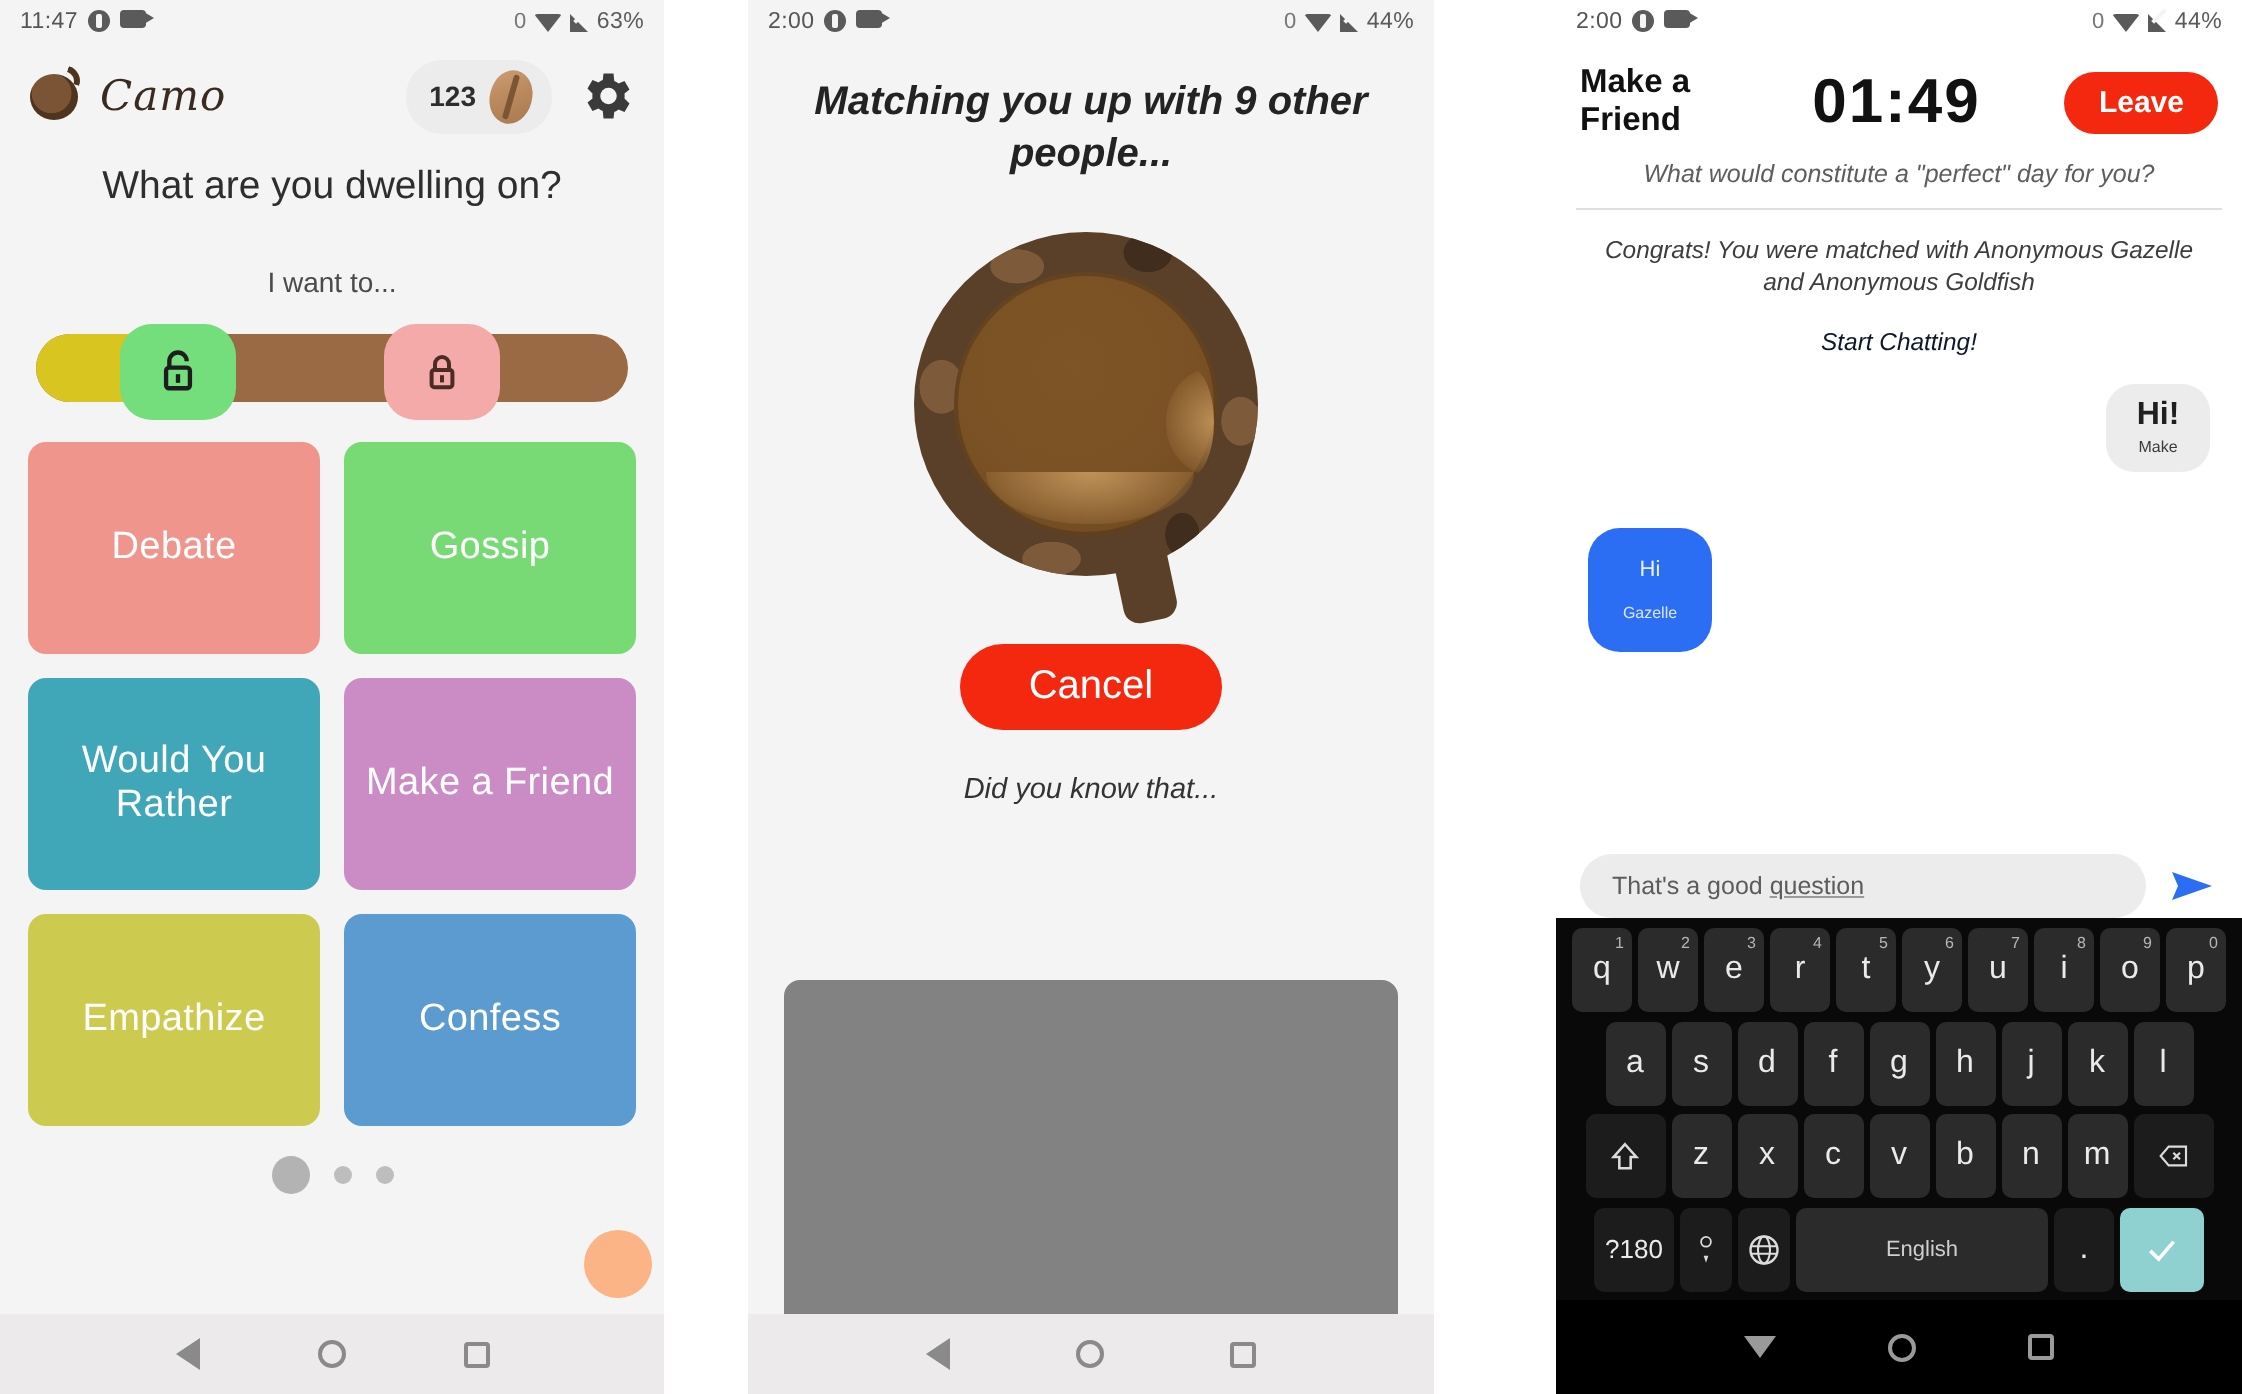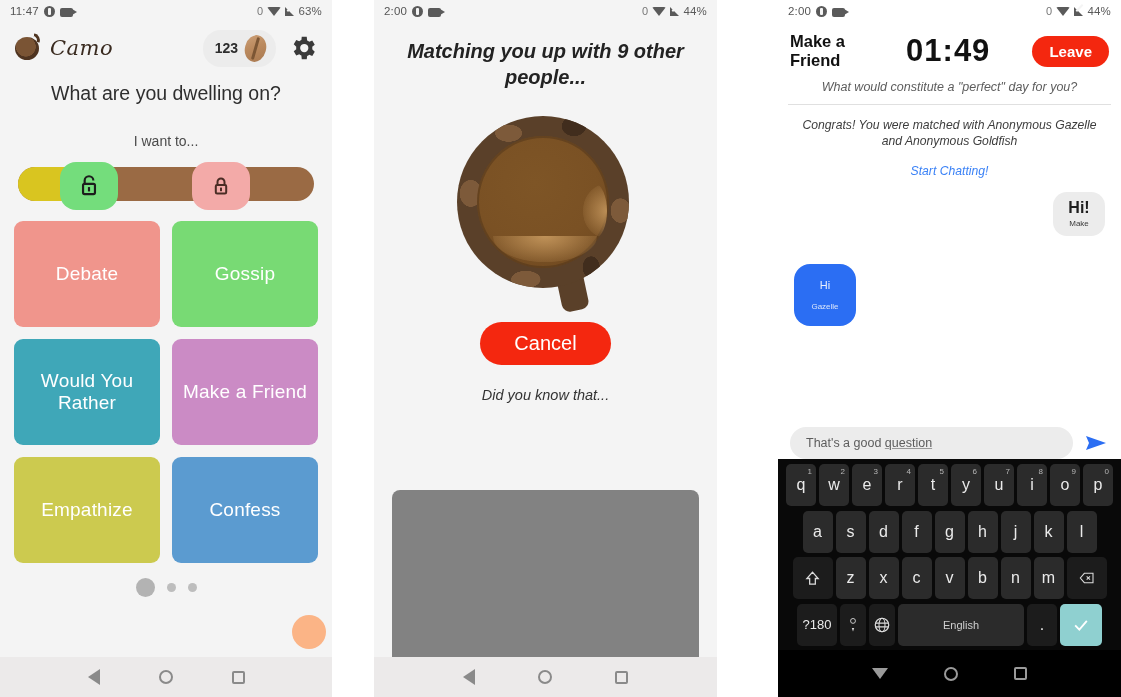--- a/index.html
+++ b/index.html
@@ -31,21 +31,21 @@
   .panel-3 { width: 343px; background:#ffffff; }
 
   
   .statusbar {
     height: 22px;
     display: flex; align-items: center;
     padding: 0 10px;
     font-size: 11px; color: #5a5a5a;
     letter-spacing: .2px;
   }
-  .sb-left { display: flex; align-items: flex-end; gap: 5px; }
+  .sb-left { display: flex; align-items: flex-start; gap: 5px; }
   .sb-right { margin-left: auto; display: flex; align-items: center; gap: 4px; }
   .sb-time { font-size: 11.5px; color: #555; font-weight: 400; }
   .ic-circ {
     width: 11px; height: 11px; border-radius: 50%;
     background: #5a5a5a; position: relative;
   }
   .ic-circ::after {
     content:""; position:absolute; left:4px; top:2px;
     width:3px; height:7px; background:#f4f4f4; border-radius:1px;
   }
@@ -312,21 +312,21 @@
     padding: 4px 18px 10px 18px;
   }
   .p3-divider { height:1px; background:#e0e0e0; margin: 0 10px; }
   .p3-sys {
     text-align:center; font-style: italic;
     font-size: 12.2px; color:#3d3d3d;
     padding: 12px 16px 0 16px; line-height: 1.35;
   }
   .p3-sys2 {
     text-align:center; font-style: italic;
-    font-size: 12.2px; color:#3b82f6;
+    font-size: 12.2px; color:#0f172a;
     padding: 14px 16px 0 16px;
   }
   .msgs { position: relative; height: 140px; margin-top: 8px; }
   .bubble {
     position:absolute;
     border-radius: 14px;
     padding: 7px 10px;
     display:flex; flex-direction:column; align-items:center; justify-content:center;
   }
   .bubble-them {

